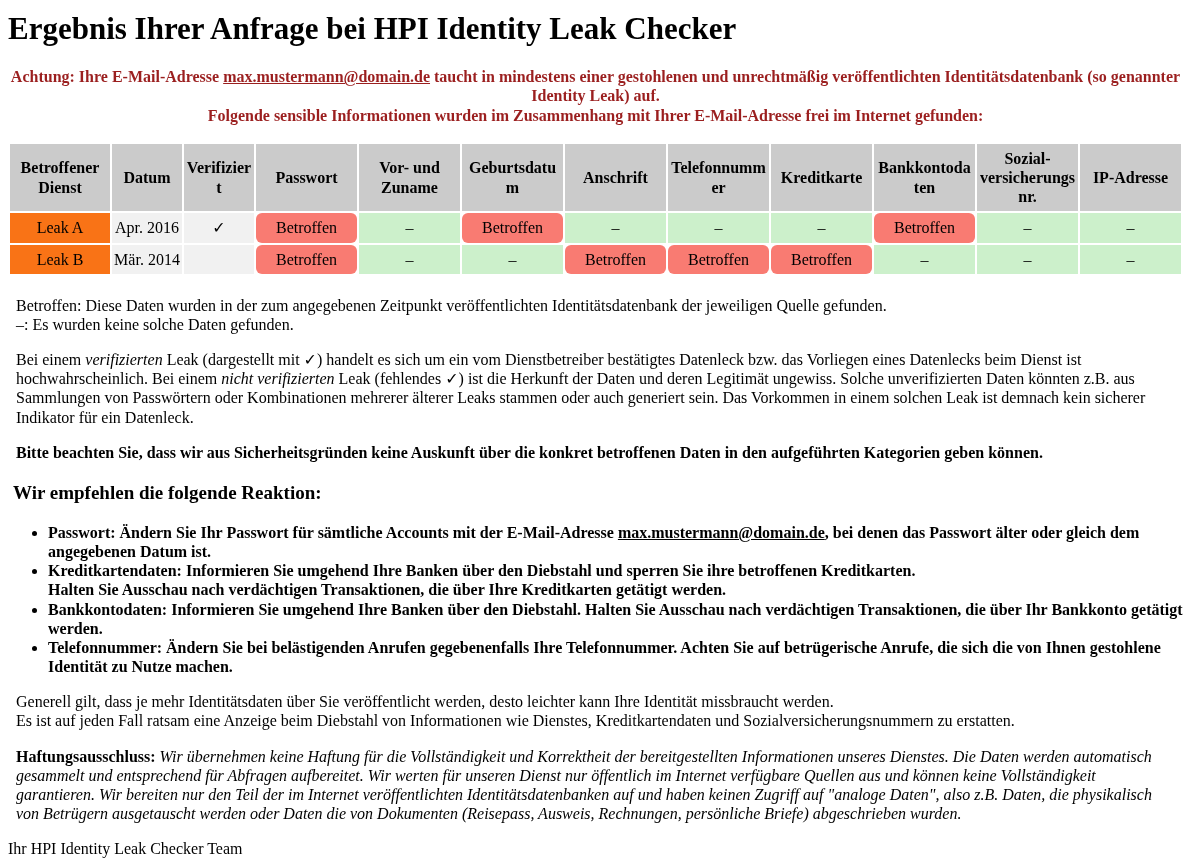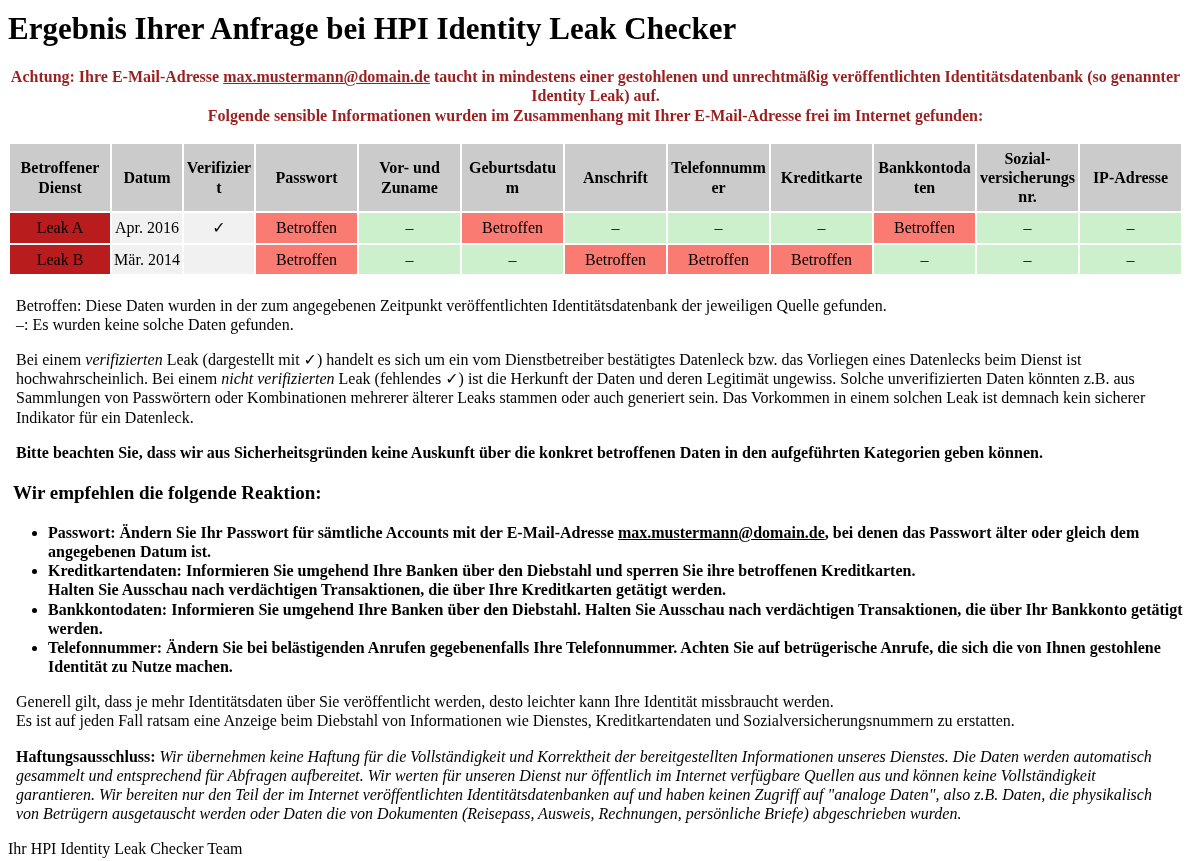--- a/index.html
+++ b/index.html
@@ -32,24 +32,24 @@
     width: 1175px;
   }
   table.results th, table.results td {
     padding: 5px 2px;
     text-align: center;
     vertical-align: middle;
     overflow-wrap: anywhere;
     word-wrap: break-word;
   }
   table.results th { background: #cbcbcb; font-weight: bold; }
-  td.svc  { background: #b91c1c; }
+  td.svc  { background: #f97316; }
   td.date, td.ver { background: #f1f1f1; }
   td.ok   { background: #ccf0cb; }
-  td.hit  { background: #f97b72; }
+  td.hit  { background: #f97b72; border-radius: 6px; }
 
   p { margin: 16px 8px; }
   p.legend { margin-top: 20px; }
   h3 { font-size: 19px; font-weight: bold; margin: 20px 0 18px 5px; }
   ul { margin: 16px 0; padding-left: 40px; }
   li { margin: 0; font-weight: bold; }
   .ital { font-style: italic; }
   a.plain-link { color: #000; text-decoration: underline; cursor: pointer; }
   a.web-link { color: #0000ee; text-decoration: underline; cursor: pointer; }
   .footer { margin: 16px 0 0 0; }

